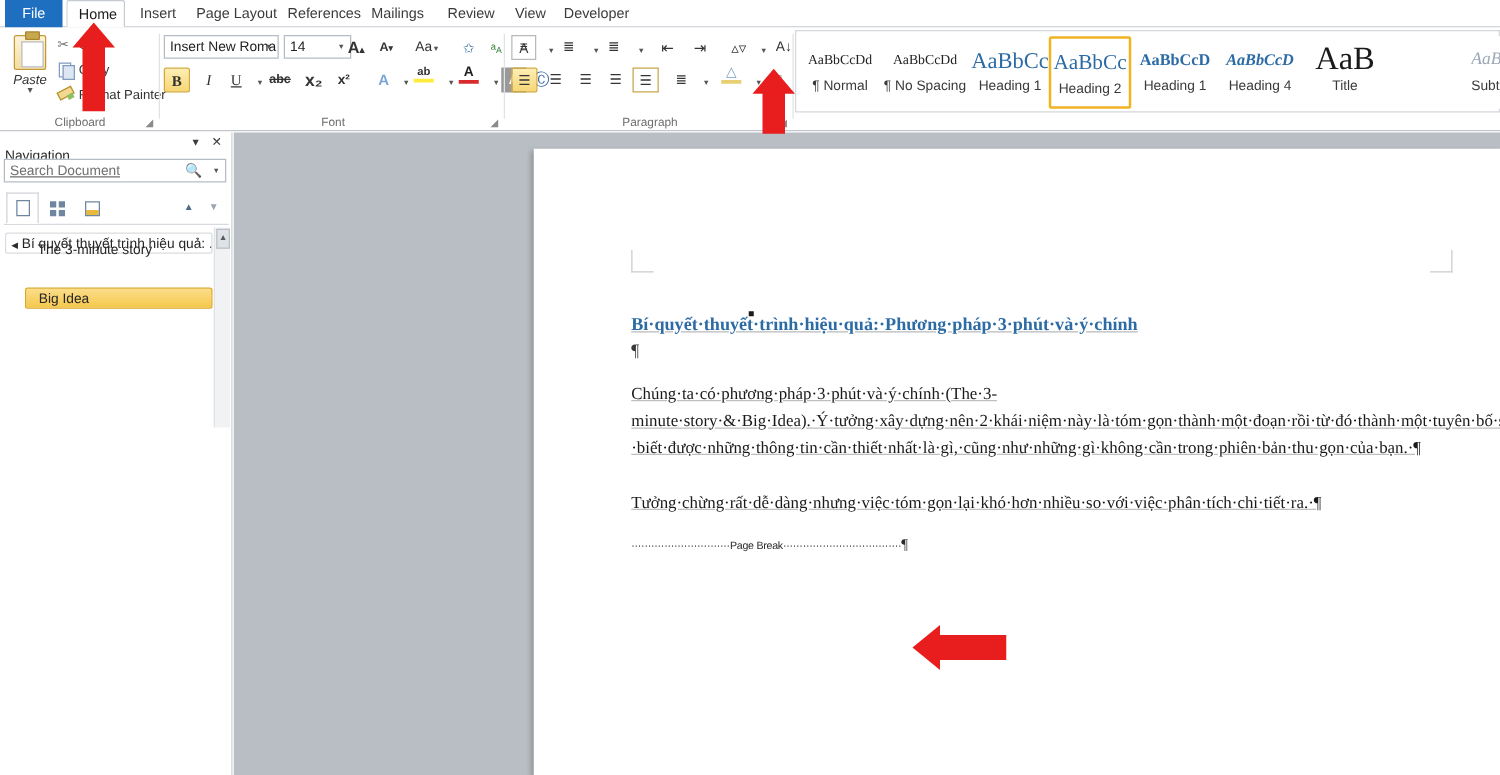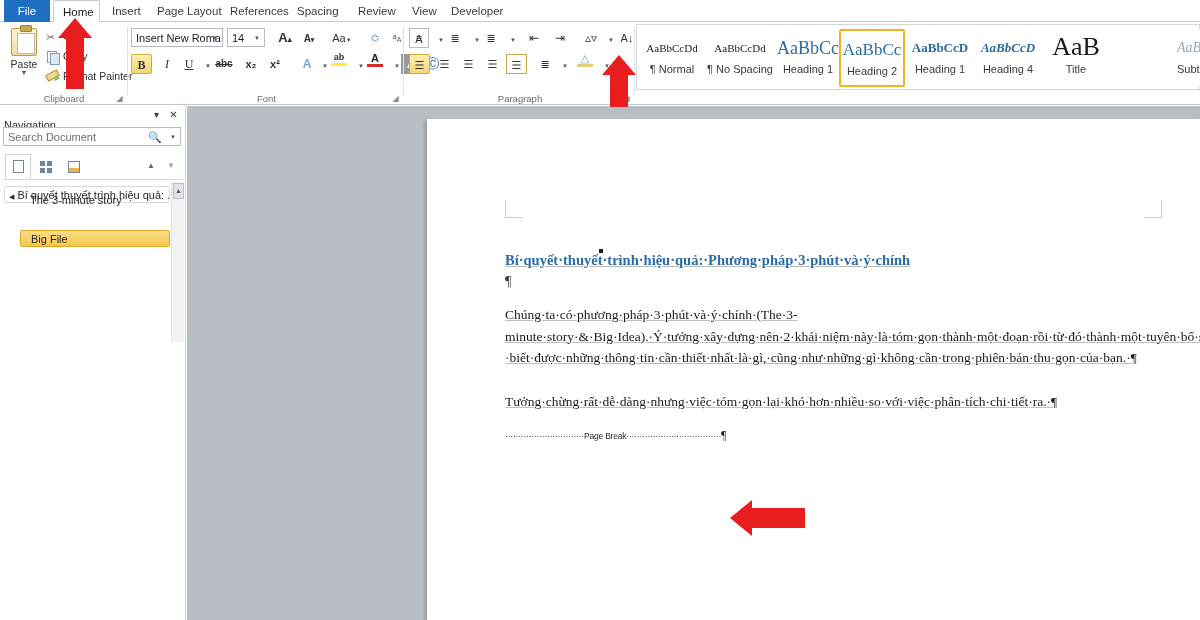--- a/index.html
+++ b/index.html
@@ -52,20 +52,21 @@
   }
   .dlg-launcher {
     position: absolute; bottom: 2px; width: 9px; height: 9px;
     font-size: 8px; color: #8a8a8a; line-height: 9px; text-align: center;
   }
 
   
   .paste-btn {
     position: absolute; left: 6px; top: 4px; width: 36px; height: 62px;
     text-align: center;
+    font-style: italic;
   }
   .clipboard-glyph {
     width: 26px; height: 28px; margin: 2px auto 0;
     background: linear-gradient(#fdf3d8,#f3dda0);
     border: 1px solid #c49a39; border-radius: 2px; position: relative;
   }
   .clipboard-glyph:before {
     content:""; position:absolute; left:5px; top:4px;
     width:16px; height:19px; background:#fff; border:1px solid #b8b8b8;
   }
@@ -235,21 +236,21 @@
 <body>
 
 <div id="app">
 
   <div class="tabstrip">
     <div class="tab-file">File</div>
     <div class="tab active" style="left:53px;width:47px;">Home</div>
     <div class="tab" style="left:103px;">Insert</div>
     <div class="tab" style="left:148px;">Page Layout</div>
     <div class="tab" style="left:221px;">References</div>
-    <div class="tab" style="left:288px;">Spacing</div>
+    <div class="tab" style="left:288px;">Mailings</div>
     <div class="tab" style="left:349px;">Review</div>
     <div class="tab" style="left:403px;">View</div>
     <div class="tab" style="left:442px;">Developer</div>
   </div>
 
   <div class="ribbon">
 
     <div class="grp" style="left:0;width:128px;">
       <div class="paste-btn">
         <div class="clipboard-glyph"></div>
@@ -268,41 +269,41 @@
       <div class="grp-label">Clipboard</div>
       <div class="dlg-launcher" style="right:4px;">◢</div>
       <div class="grp-sep" style="right:0;"></div>
     </div>
 
     <div class="grp" style="left:129px;width:275px;">
       <div class="fontbox" style="left:2px;top:6px;width:92px;">
         <span>Insert New Roma</span>
         <span class="cv">▼</span>
       </div>
-      <div class="fontbox" style="left:98px;top:6px;width:38px;">
+      <div class="fontbox" style="left:98px;top:6px;width:54px;">
         <span>14</span>
         <span class="cv">▼</span>
       </div>
       <div class="rbtn" style="left:146px;top:6px;font-size:13px;font-weight:bold;">A<span style="font-size:8px;">▴</span></div>
       <div class="rbtn" style="left:170px;top:7px;font-size:10px;font-weight:bold;">A<span style="font-size:7px;">▾</span></div>
       <div class="rbtn" style="left:200px;top:6px;width:26px;font-size:11px;">Aa<span class="caret">▼</span></div>
       <div class="rbtn" style="left:236px;top:6px;">
         <span style="color:#3a6ea5;font-size:11px;">✩</span>
       </div>
       <div class="rbtn" style="left:258px;top:6px;">
         <span style="color:#2f7d32;font-size:11px;">ᵃ</span><span style="font-size:7px;color:#2f7d32;">A</span>
       </div>
       <div class="rbtn" style="left:280px;top:6px;border:1px solid #b9b9b9;font-size:11px;">A</div>
 
       <div class="rbtn on" style="left:2px;top:32px;width:21px;font-weight:bold;font-family:'Liberation Serif',serif;"><span>B</span></div>
       <div class="rbtn" style="left:28px;top:32px;font-style:italic;font-family:'Liberation Serif',serif;"><span>I</span></div>
       <div class="rbtn" style="left:50px;top:32px;text-decoration:underline;font-family:'Liberation Serif',serif;"><span>U</span></div>
       <div class="rbtn" style="left:69px;top:32px;width:9px;"><span class="caret">▼</span></div>
       <div class="rbtn" style="left:83px;top:32px;width:24px;font-size:10px;text-decoration:line-through;font-weight:bold;"><span>abc</span></div>
-      <div class="rbtn" style="left:112px;top:32px;width:20px;font-size:11px;font-weight:bold;"><span>x₂</span></div>
+      <div class="rbtn" style="left:112px;top:32px;width:20px;font-size:14px;font-weight:bold;"><span>x₂</span></div>
       <div class="rbtn" style="left:136px;top:32px;width:20px;font-size:11px;font-weight:bold;"><span>x²</span></div>
       <div class="rbtn" style="left:168px;top:32px;color:#7aa7d6;font-size:12px;font-weight:bold;"><span>A</span></div>
       <div class="rbtn" style="left:186px;top:32px;width:9px;"><span class="caret">▼</span></div>
       <div class="rbtn" style="left:200px;top:30px;width:20px;">
         <span style="font-size:9px;font-weight:bold;color:#333;display:block;line-height:11px;">ab</span>
         <span style="display:block;width:16px;height:3px;background:#ffec3d;margin:0 auto;"></span>
       </div>
       <div class="rbtn" style="left:222px;top:32px;width:9px;"><span class="caret">▼</span></div>
       <div class="rbtn" style="left:236px;top:30px;width:20px;">
         <span style="font-size:11px;font-weight:bold;color:#222;display:block;line-height:12px;">A</span>
@@ -388,21 +389,21 @@
       </div>
     </div>
   </div>
 
   <div class="navpane">
     <div class="nav-title">Navigation</div>
     <div class="nav-hdr-btn" style="right:22px;">▾</div>
     <div class="nav-hdr-btn" style="right:5px;">✕</div>
 
     <div class="nav-search" title="Search Document">
-      <span style="color:#6f6f6f;">Search Document</span>
+      <span style="color:#6f6f6f;text-decoration:underline;">Search Document</span>
       <span style="position:absolute;right:18px;top:0;color:#2f7fd0;font-size:11px;">🔍</span>
       <span style="position:absolute;right:4px;top:0;color:#555;font-size:6px;">▼</span>
     </div>
 
     <div class="nav-tabs">
       <div class="nav-tab active" style="left:2px;">
         <span style="display:block;width:11px;height:13px;border:1px solid #6f86a0;margin:5px auto 0;background:#fff;"></span>
       </div>
       <div class="nav-tab" style="left:30px;">
         <span style="display:block;width:12px;height:12px;margin:6px auto 0;background:
@@ -423,21 +424,21 @@
       <div class="nav-scroll-thumb">▲</div>
     </div>
 
     <div class="nav-item root">
       <span class="nav-tri">◀</span><span>Bí quyết thuyết trình hiệu quả: ...</span>
     </div>
     <div class="nav-item lvl1" style="top:86px;">
       <span>The 3-minute story</span>
     </div>
     <div class="nav-item lvl1 sel" style="top:124px;">
-      <span>Big File</span>
+      <span>Big Idea</span>
     </div>
   </div>
 
   <div class="docarea">
     <div class="page">
       <div class="marg" style="left:78px;top:81px;"></div>
       <div class="marg tr" style="right:38px;top:81px;"></div>
 
       <div class="bullet-sq"></div>
 

